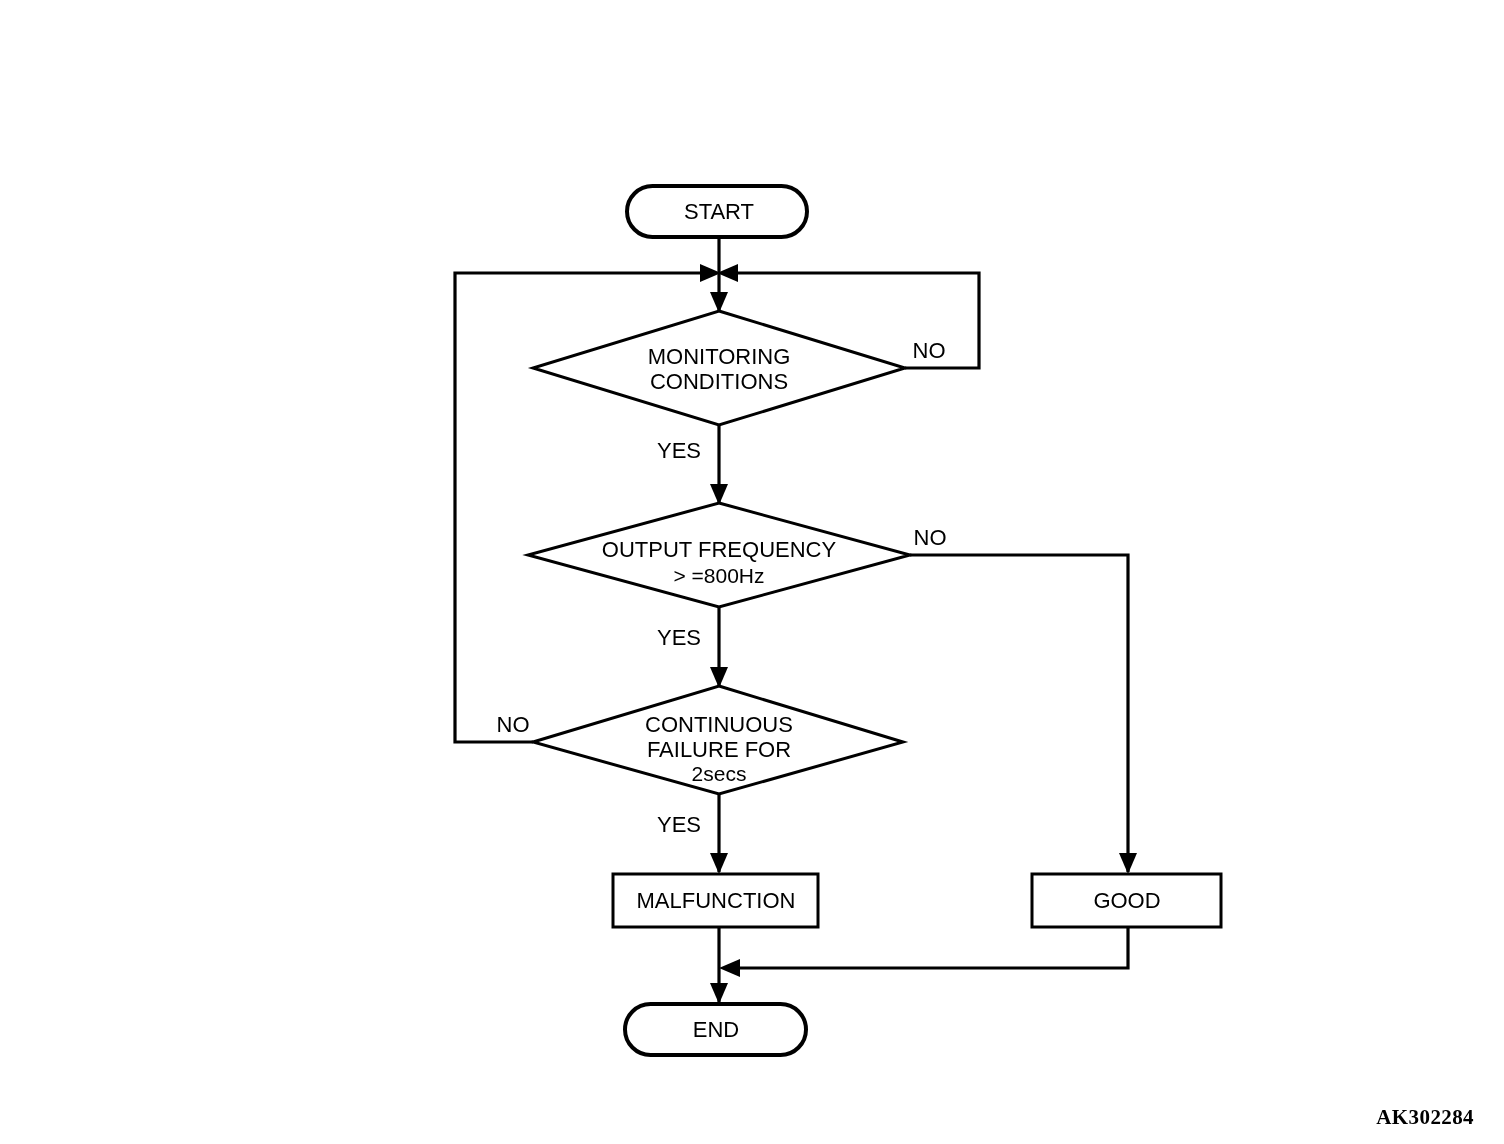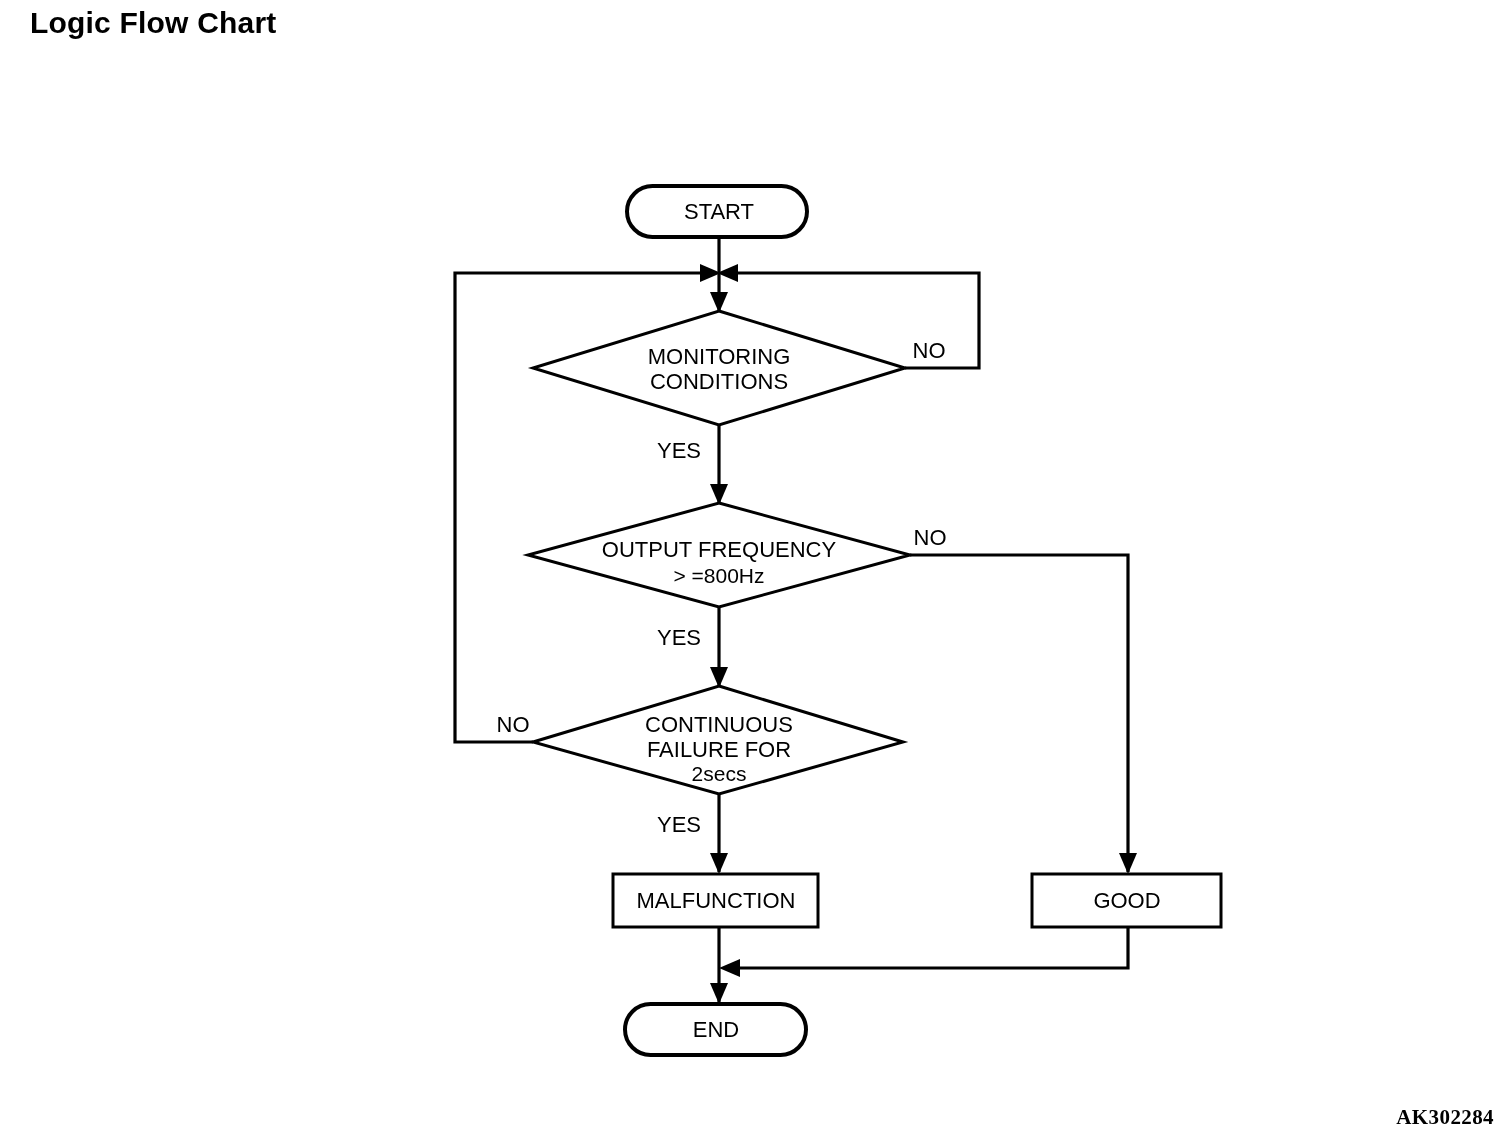--- a/index.html
+++ b/index.html
@@ -24,21 +24,21 @@
     left: 30px;
     top: 6px;
     font-size: 30px;
     font-weight: bold;
     letter-spacing: 0.2px;
     font-family: "Liberation Sans", sans-serif;
     white-space: nowrap;
   }
   #figure-code {
     position: absolute;
-    right: 10px;
+    right: 30px;
     bottom: 14px;
     font-family: "Liberation Serif", serif;
     font-weight: bold;
     font-size: 21px;
     letter-spacing: 0.4px;
     margin-top: 37px;
   }
   #flow-svg {
     position: absolute;
     left: 0;
@@ -81,21 +81,20 @@
   .arrowhead {
     fill: #000000;
     stroke: none;
   }
 </style>
 </head>
 <body>
 
 <div id="page">
 
-  <div id="page-title">Logic Flow Chart</div>
 
   <svg id="flow-svg" viewBox="0 0 1504 1144">
 
     <line class="conn" x1="719" y1="237" x2="719" y2="311"></line>
 
     <polygon class="arrowhead" points="719,313 710,292 728,292"></polygon>
 
     <polyline class="conn" points="533,742 455,742 455,273 710,273"></polyline>
     <polygon class="arrowhead" points="721,273 700,264 700,282"></polygon>
 

